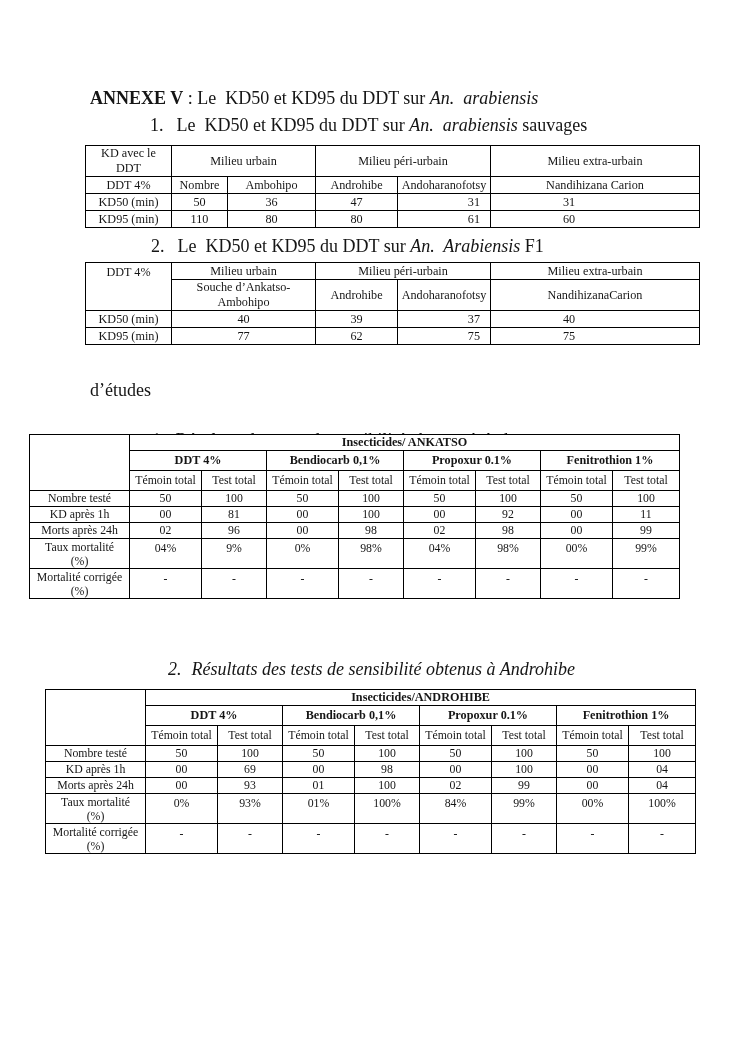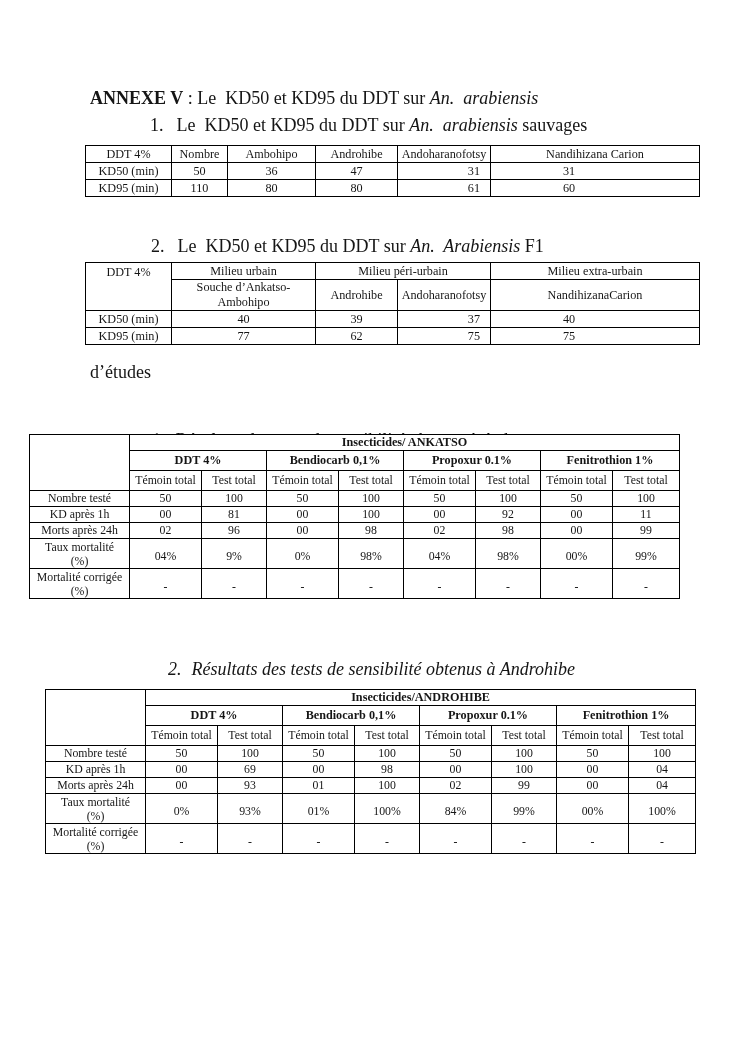--- a/index.html
+++ b/index.html
@@ -23,44 +23,50 @@
   
   .kd td { height:16px; }
 
   
   .al-r { text-align:right; padding-right:10px; }
   .al-sh { padding-right:54px; }
 
   
   .big td { font-size:11.8px; padding:0 1px; }
   .big .tt { font-size:12.2px; }
-  .big .top { vertical-align:top; padding-top:10px; }
+  .big .top { vertical-align:top; padding-top:2px; }
   .big .lbl2 div { line-height:14px; }
 
   
   .avi-l1 { text-align:justify; text-align-last:justify; }
-  .avi-l2 { margin-top:8px; }
+  .avi-l2 { margin-top:26px; }
 </style>
 </head>
 <body>
 
 <div class="abs h pre" style="left:90px; top:90px;"><span class="b">ANNEXE V</span><span> : </span><span>Le  KD50 et KD95 du DDT sur </span><span class="it">An.  arabiensis</span></div>
 
 <div class="abs h pre" style="left:150px; top:117px;"><span class="num">1.</span><span>Le  KD50 et KD95 du DDT sur </span><span class="it">An.  arabiensis</span><span> sauvages</span></div>
 
 <table class="kd" style="left:85px; top:145px; width:614px;">
   <colgroup>
       <col style="width:86px">
       <col style="width:56px">
       <col style="width:88px">
       <col style="width:82px">
       <col style="width:93px">
       <col style="width:209px">
     </colgroup>
   <tbody>
+      <tr>
+    <td>KD avec le DDT</td>
+    <td colspan="2">Milieu urbain</td>
+    <td colspan="2">Milieu péri-urbain</td>
+    <td>Milieu extra-urbain</td>
+  </tr>
   <tr>
     <td>DDT 4%</td>
     <td>Nombre</td>
     <td>Ambohipo</td>
     <td>Androhibe</td>
     <td>Andoharanofotsy</td>
     <td>Nandihizana Carion</td>
   </tr>
   <tr>
     <td>KD50 (min)</td>

